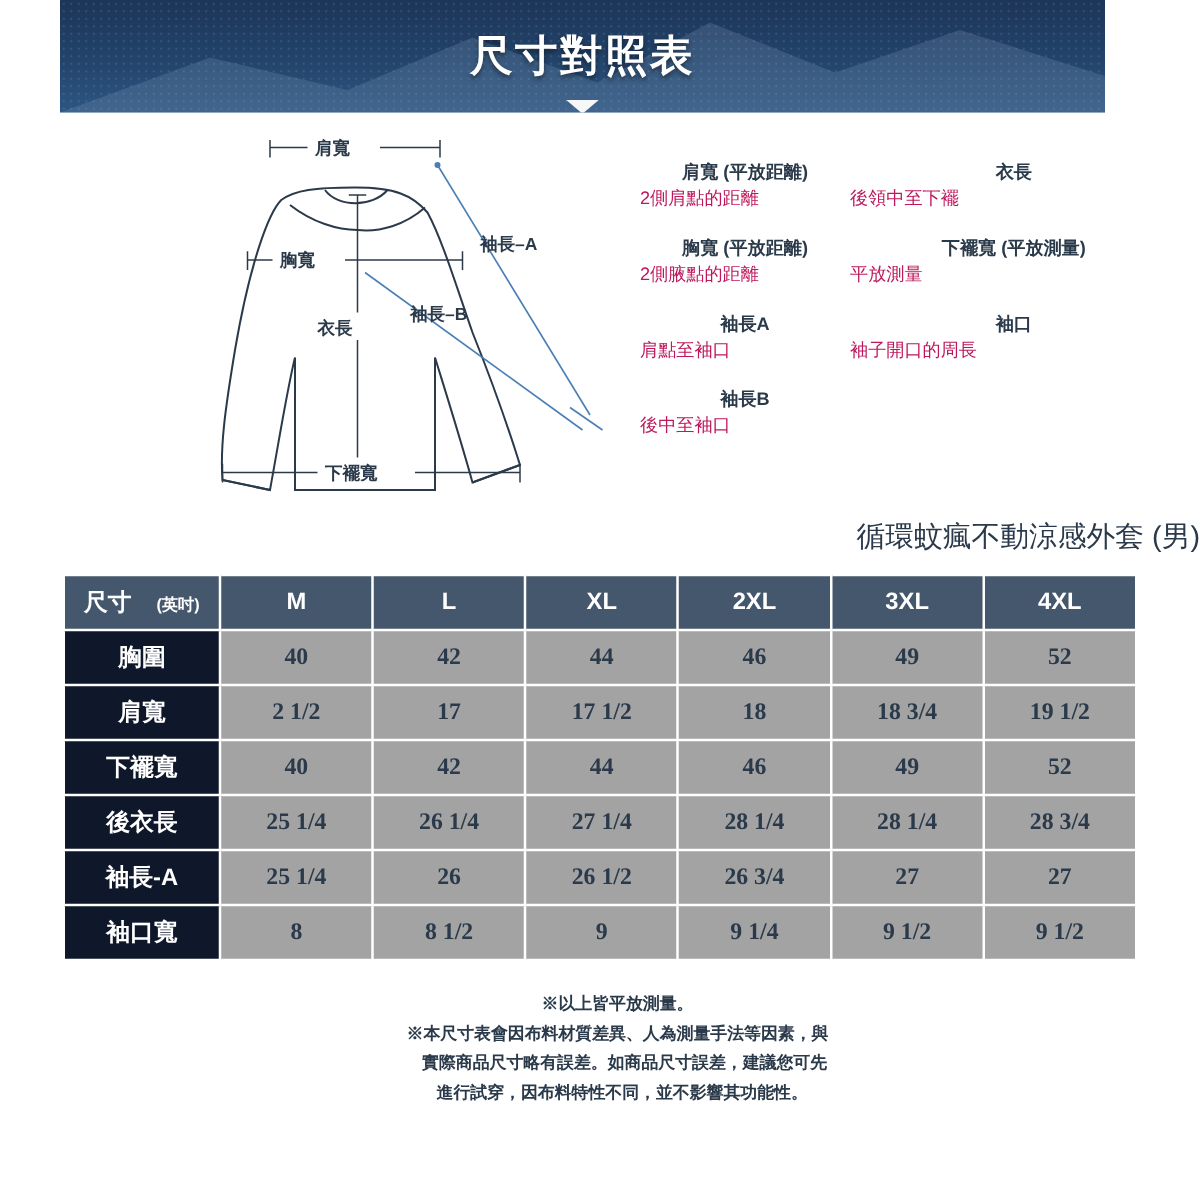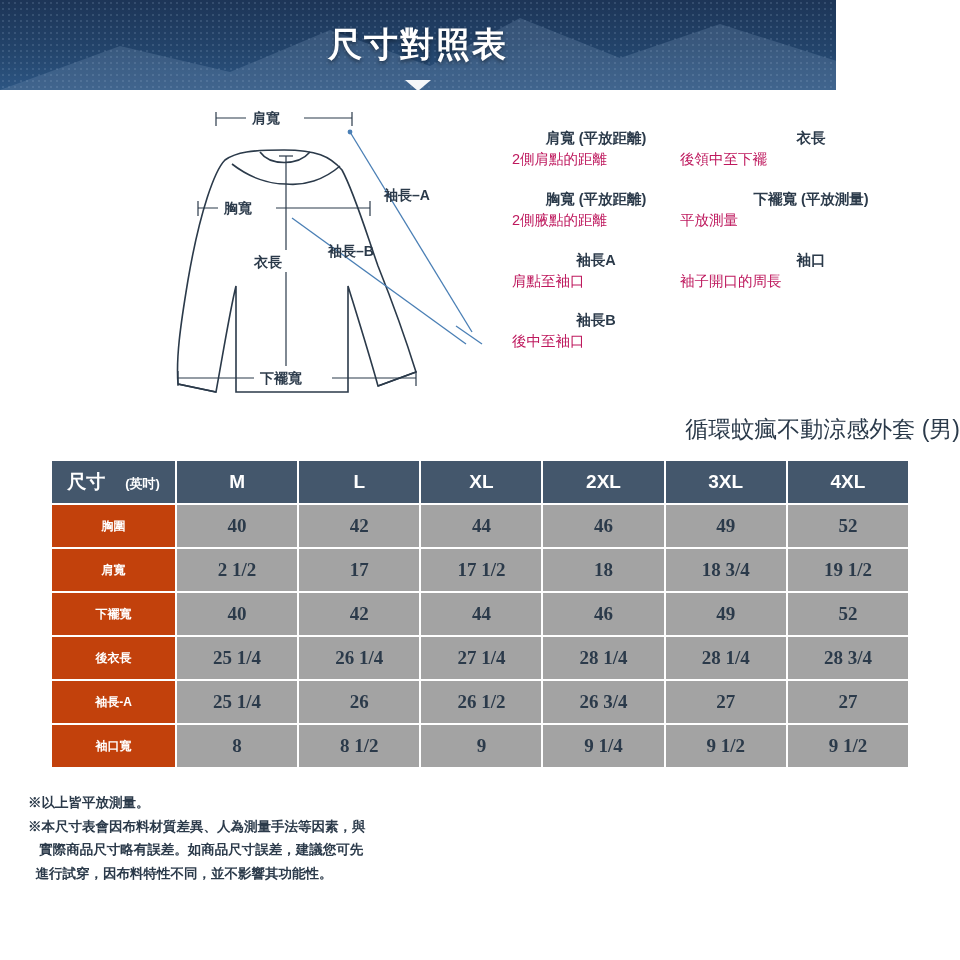--- a/index.html
+++ b/index.html
@@ -11,20 +11,21 @@
     color:#2b3a4a;
     overflow:hidden;
   }
   
   .banner {
     position:relative;
     width:836px; height:90px;
     background:
       linear-gradient(180deg, #1d3557 0%, #23446b 55%, #2d5683 100%);
     overflow:hidden;
+    margin-left:48px;
   }
   .banner .mount {
     position:absolute; bottom:0; left:0; width:960px; height:90px;
     opacity:.55;
   }
   .banner .dots {
     position:absolute; inset:0;
     background-image:radial-gradient(#9fb8d4 1px, transparent 1.2px);
     background-size:6px 6px;
     opacity:.18;
@@ -91,39 +92,40 @@
     font-weight:bold;
   }
   table.size thead th {
     background:#44576c;
     color:#ffffff;
   }
   table.size thead th.corner {
     width:125px;
   }
   table.size tbody th {
-    background:#c2410c;
+    background:#0f172a;
     color:#ffffff;
-    font-size:12px;
+    font-size:19px;
   }
   table.size tbody td {
     background:#a3a3a3;
     color:#2b3a4a;
     font-family:Liberation Serif, serif;
   }
   .corner-main { font-size:19px; }
   .corner-sub  { font-size:13px; font-weight:bold;margin-left:20px; }
 
   
   .notes {
     margin:22px 0 0 28px;
     font-size:13.5px;
     line-height:1.75;
     color:#2b3a4a;
     font-weight:bold;
+    text-align:center;
   }
   .notes div { white-space:pre; }
 </style>
 </head>
 <body>
 
 <div class="banner">
   <svg class="mount" viewBox="0 0 960 90" preserveAspectRatio="none">
     <polygon points="0,90 120,46 230,72 330,30 430,66 520,18 620,58 720,24 840,62 960,34 960,90" fill="#7f9cbd" opacity="0.45"></polygon>
     <polygon points="0,90 100,62 210,82 320,52 440,80 540,44 660,74 780,50 900,76 960,58 960,90" fill="#516f95" opacity="0.6"></polygon>

